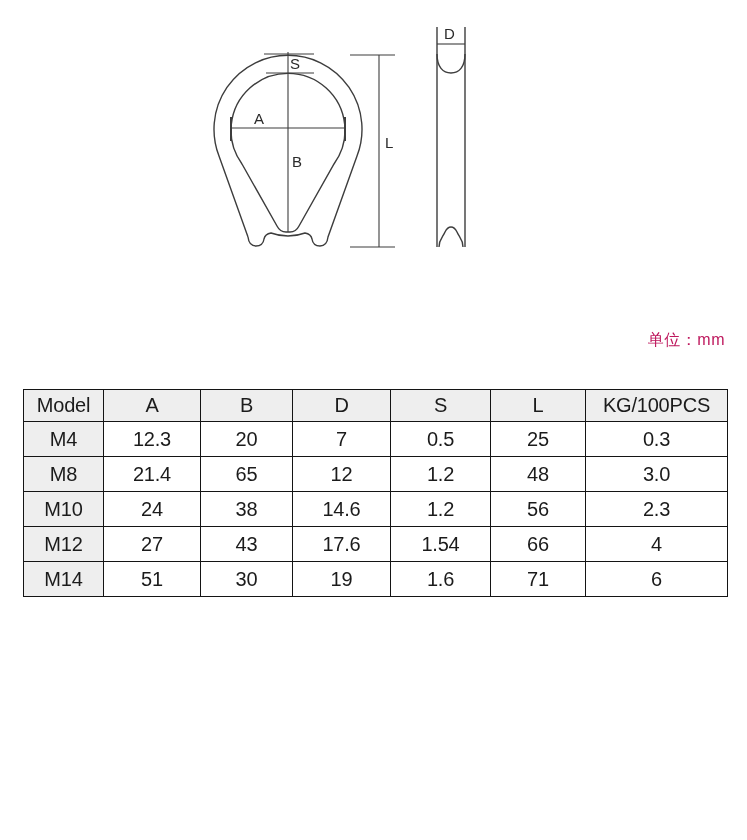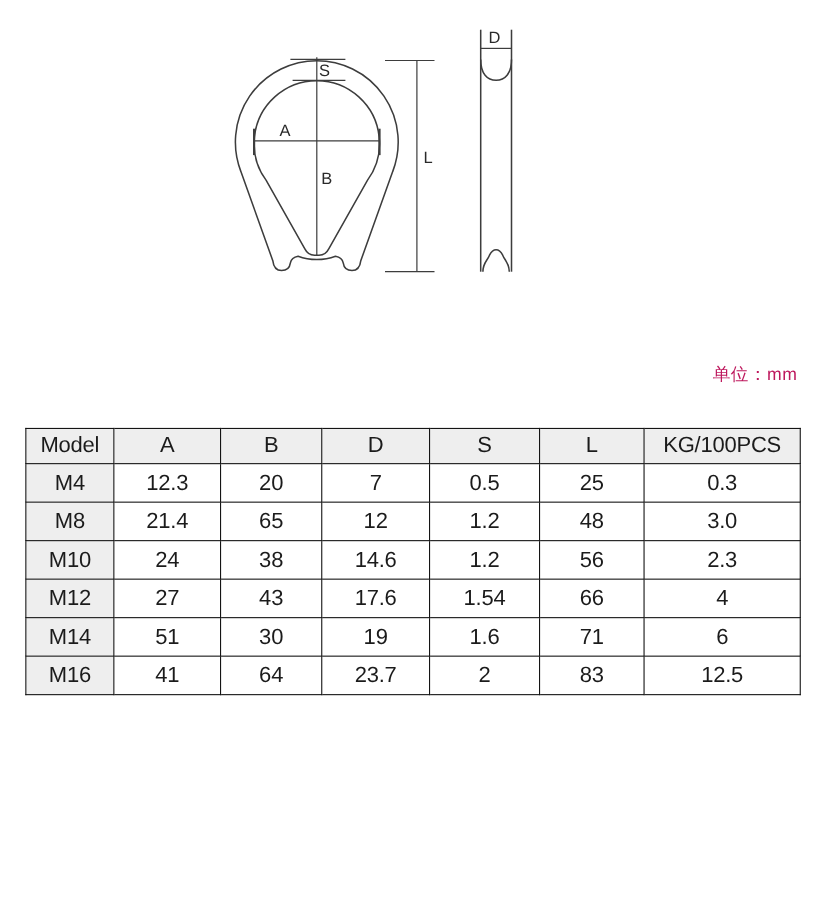--- a/index.html
+++ b/index.html
@@ -137,25 +137,16 @@
         </tr>
         <tr>
           <th class="model-cell">M14</th>
           <td>51</td>
           <td>30</td>
           <td>19</td>
           <td>1.6</td>
           <td>71</td>
           <td>6</td>
         </tr>
-        <tr>
-          <th class="model-cell">M16</th>
-          <td>41</td>
-          <td>64</td>
-          <td>23.7</td>
-          <td>2</td>
-          <td>83</td>
-          <td>12.5</td>
-        </tr>
       </tbody>
   </table>
 
 </div>
 
 </body></html>

